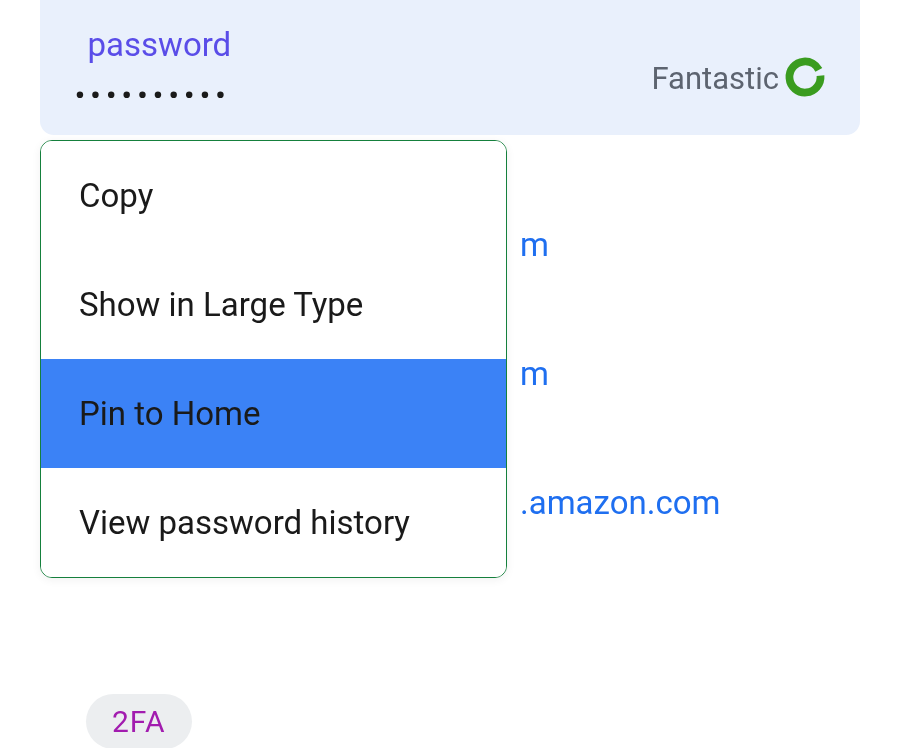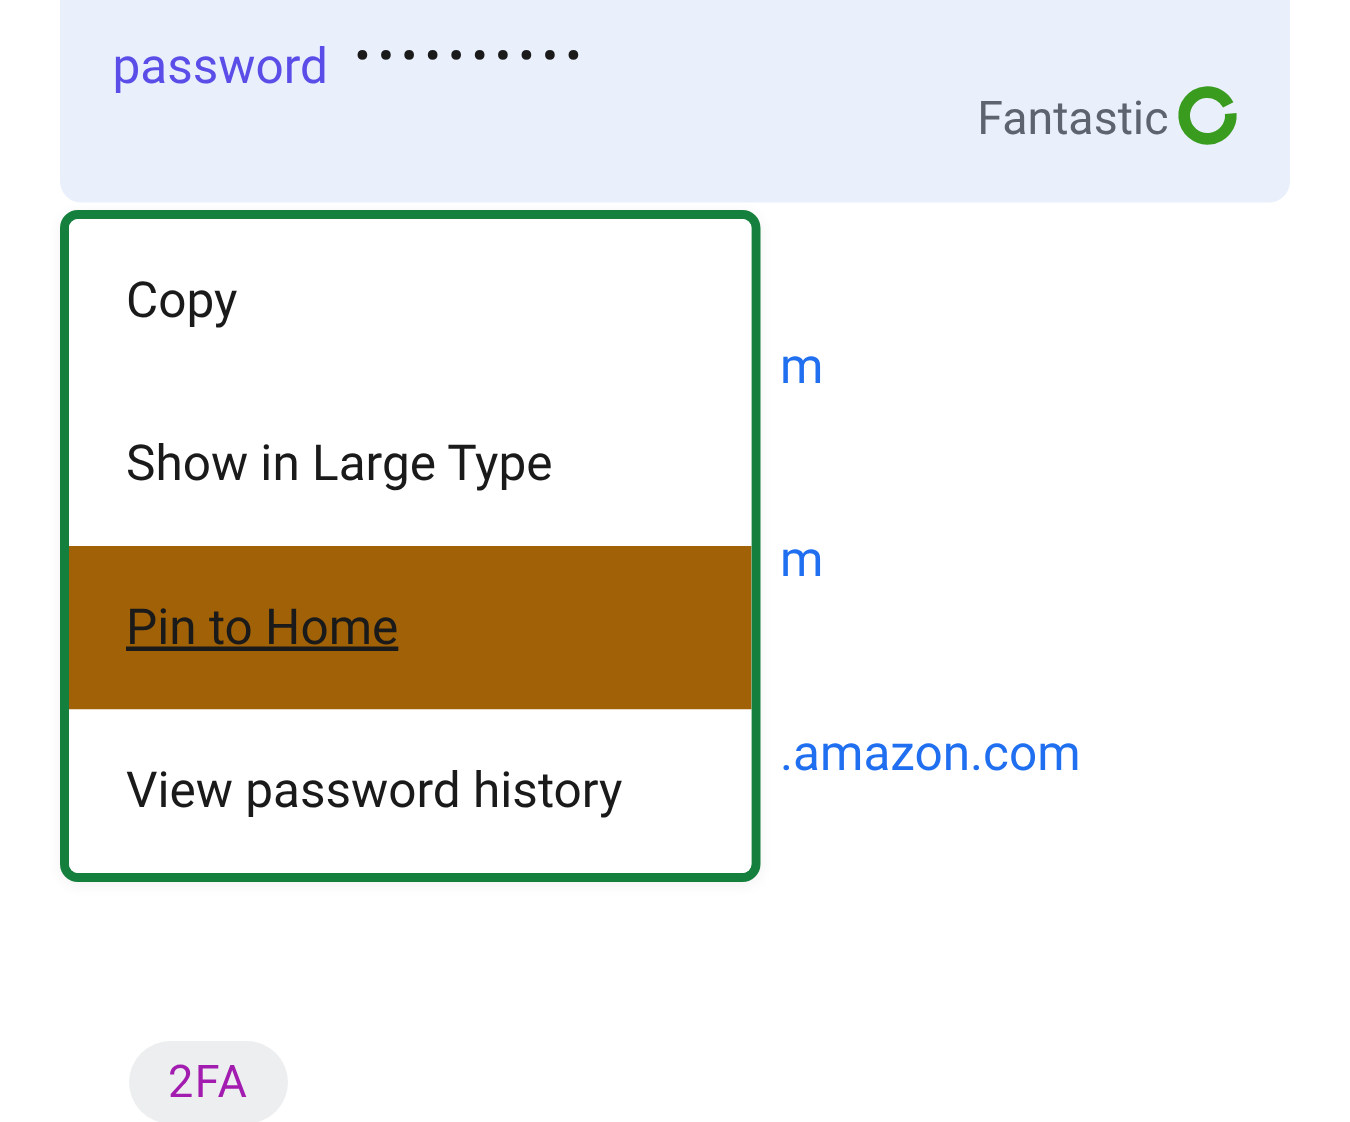--- a/index.html
+++ b/index.html
@@ -24,22 +24,23 @@
       height: 135px;
       background: #e9f0fc;
       border-radius: 0 0 14px 14px;
       padding: 25px 35px 20px 35px;
       display: flex;
       justify-content: space-between;
       align-items: flex-start;
     }
     .password-left {
       display: flex;
-      flex-direction: row;
+      flex-direction: column;
       gap: 18px;
+      text-align: right;
     }
     .field-label {
       color: #5a4de8;
       font-size: 33px;
       font-weight: 400;
     }
     .password-dots {
       color: #1a1a1a;
       font-size: 26px;
       letter-spacing: 6px;
@@ -66,37 +67,36 @@
       height: 100%;
       transform: rotate(-5deg);
     }
 
     .context-menu {
       position: absolute;
       top: 140px;
       left: 40px;
       width: 467px;
       background: #ffffff;
-      border: 6px solid #15803d;
+      border: 1px solid #15803d;
       border-radius: 12px;
       box-shadow: 0 2px 10px rgba(0,0,0,0.06);
       overflow: hidden;
       z-index: 10;
     }
     .menu-item {
       padding: 35px 38px;
       font-size: 33px;
       color: #1a1a1a;
       font-weight: 400;
       cursor: pointer;
       background: #ffffff;
     }
     .menu-item.hovered {
-      background: #a16207;
-      text-decoration: underline;
+      background: #3b82f6;
     }
 
     .bg-fields {
       position: absolute;
       left: 40px;
       right: 40px;
       top: 150px;
       z-index: 1;
       padding-left: 35px;
     }

